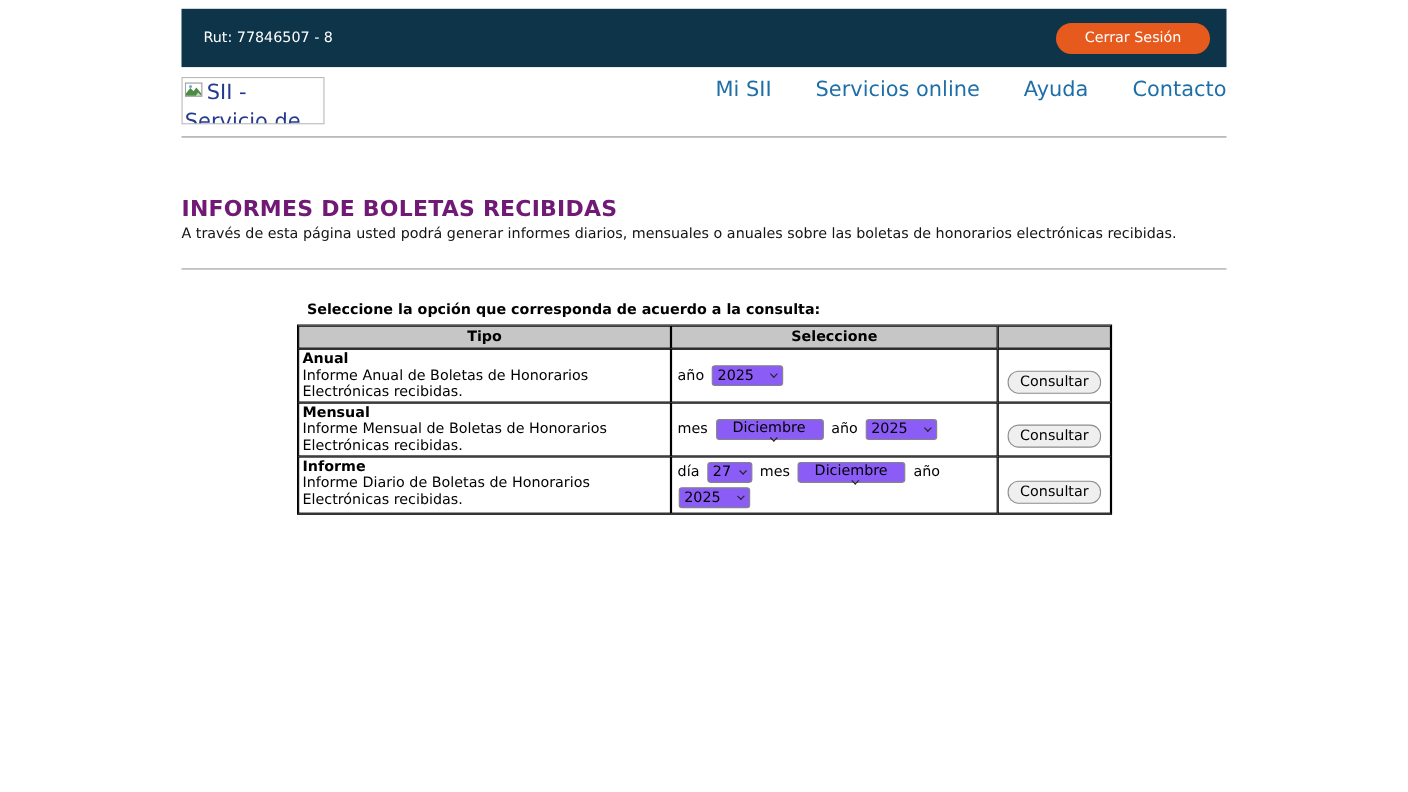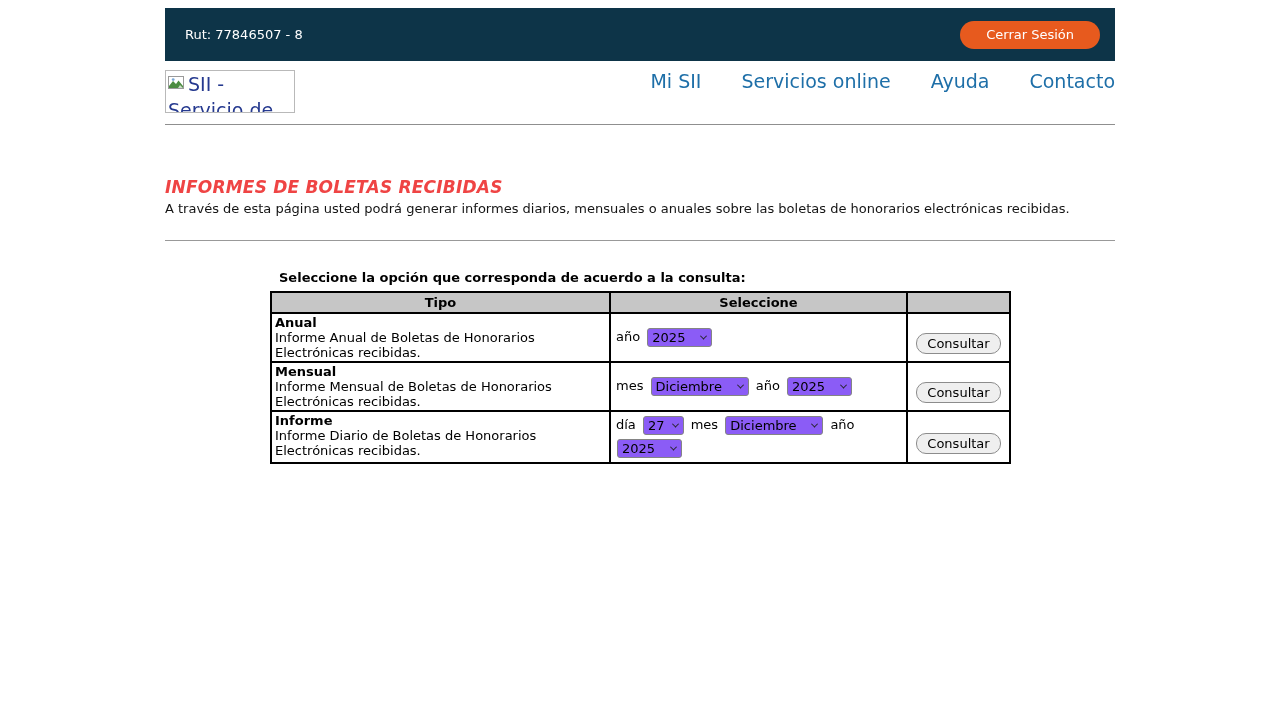--- a/index.html
+++ b/index.html
@@ -64,26 +64,25 @@
     white-space: nowrap;
   }
   .rule {
     border: none;
     border-top: 1px solid #8f8f8f;
     margin: 11px 0 0 0;
   }
 
   
   .page-title {
-    font-size: 17px;
+    font-size: 20px;
     font-weight: bold;
     letter-spacing: 0.2px;
     margin: 52px 0 4px 0;
-    color: #ef4444;
-    font-style: italic;
+    color: #701a75;
   }
   .page-subtitle { font-size: 13px; margin: 0; color: #141414; }
   .rule2 { border: none; border-top: 1px solid #999; margin: 24px 0 0 0; }
 
   
   .consulta { width: 740px; margin: 29px auto 0; }
   .consulta-intro {
     font-size: 13px;
     font-weight: bold;
     padding-left: 9px;
@@ -135,21 +134,21 @@
   }
   .sel-pill .chev {
     width: 5px; height: 5px;
     border-right: 1.7px solid #222;
     border-bottom: 1.7px solid #222;
     transform: rotate(45deg) translate(-1px,-1px);
     margin-left: 8px;
     flex: 0 0 auto;
   }
   .pill-year  { min-width: 65px; }
-  .pill-month { min-width: 98px; }
+  .pill-month { min-width: 98px; flex-direction: column; }
   .pill-day   { min-width: 36px; }
 
   .consultar-btn {
     font-family: inherit;
     font-size: 13px;
     color: #000;
     background: #efefef;
     border: 1px solid #8c8c8c;
     border-radius: 10px;
     height: 21px;

